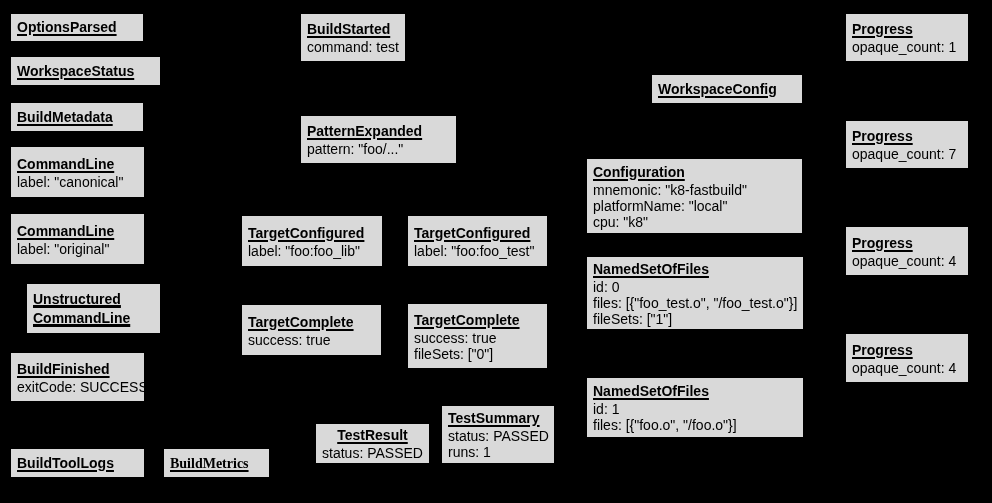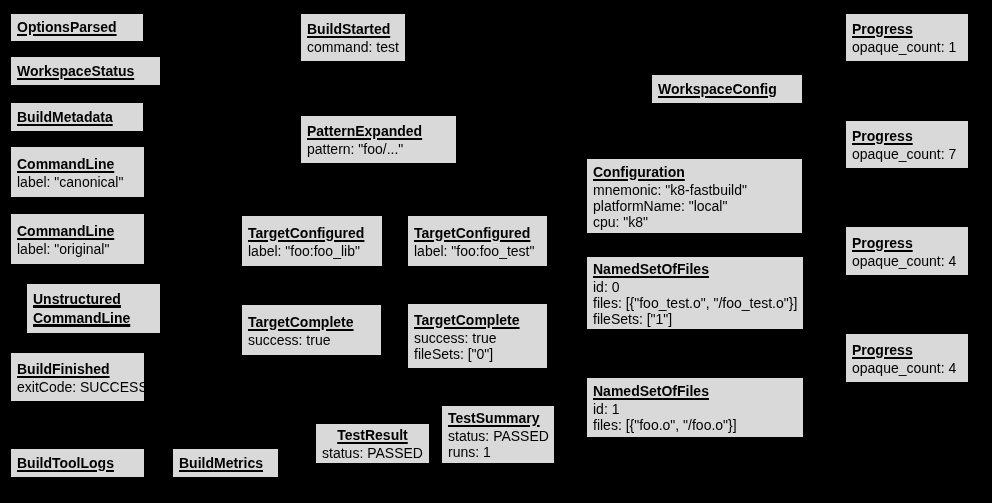--- a/index.html
+++ b/index.html
@@ -67,21 +67,21 @@
       <div class="node-title">Unstructured</div>
       <div class="node-title">CommandLine</div>
     </div>
     <div class="node" style="left: 10px; top: 352px; width: 135px; height: 50px;">
       <div class="node-title">BuildFinished</div>
       <div class="node-field">exitCode: SUCCESS</div>
     </div>
     <div class="node" style="left: 10px; top: 448px; width: 135px; height: 30px;">
       <div class="node-title">BuildToolLogs</div>
     </div>
-    <div class="node" style="left: 172px; top: 448px; width: 107px; height: 30px;">
+    <div class="node" style="left: 163px; top: 448px; width: 107px; height: 30px; font-family: Liberation Serif, serif;">
       <div class="node-title">BuildMetrics</div>
     </div>
     <div class="node" style="left: 300px; top: 13px; width: 106px; height: 49px;">
       <div class="node-title">BuildStarted</div>
       <div class="node-field">command: test</div>
     </div>
     <div class="node" style="left: 300px; top: 115px; width: 157px; height: 49px;">
       <div class="node-title">PatternExpanded</div>
       <div class="node-field">pattern: "foo/..."</div>
     </div>

